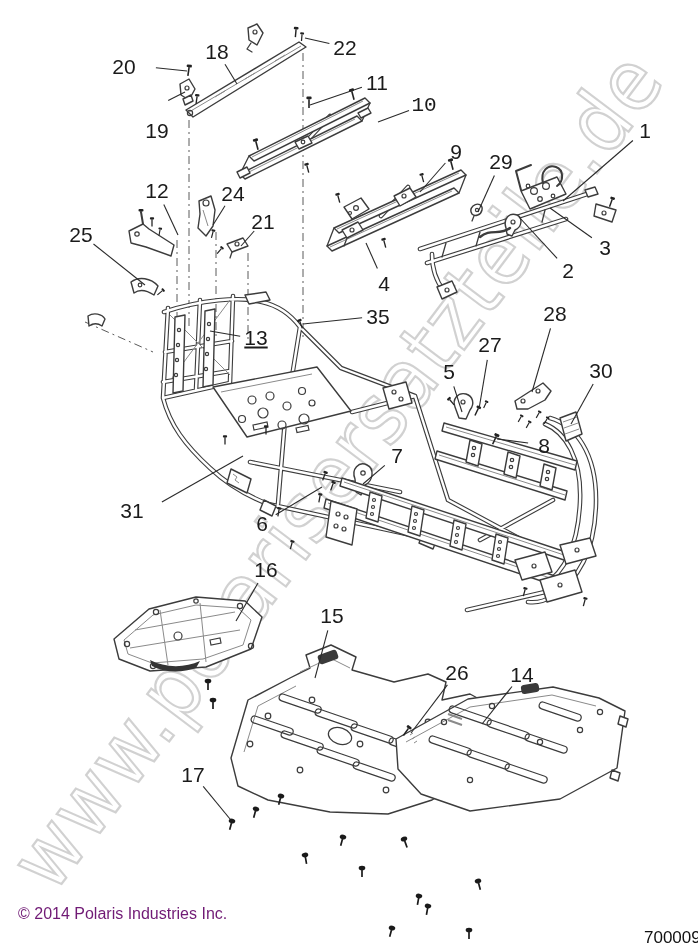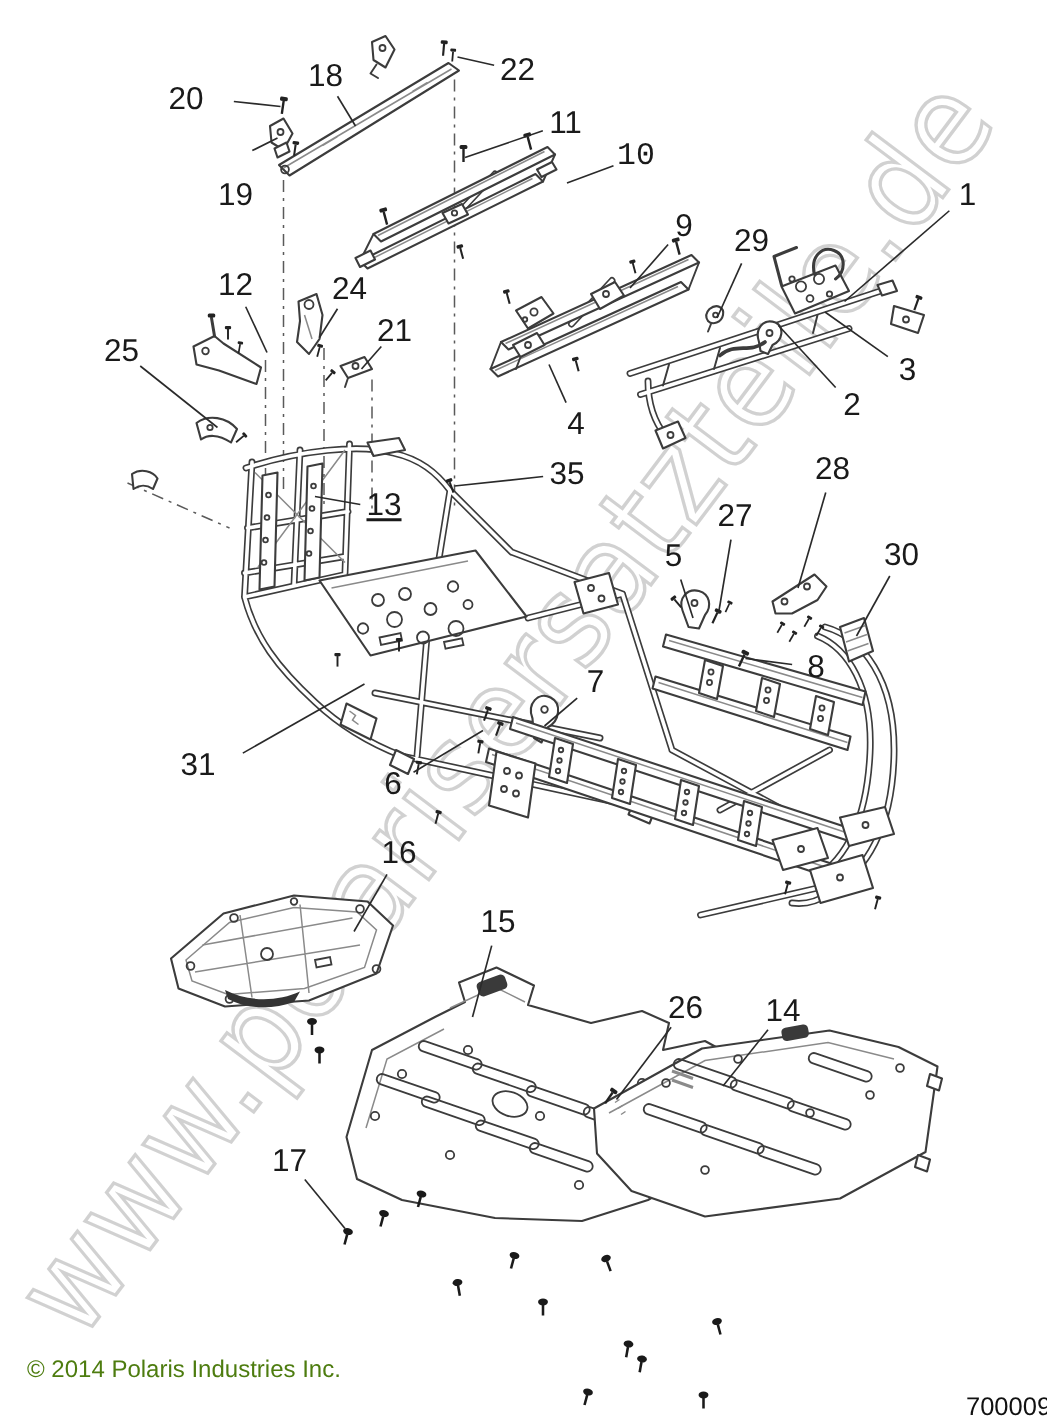--- a/index.html
+++ b/index.html
@@ -2,21 +2,21 @@
 <html><head>
 <meta charset="utf-8">
 <style>
   html,body{margin:0;padding:0;background:#fff;}
   .stage{position:relative;width:698px;height:952px;background:#fff;overflow:hidden;
          font-family:"Liberation Sans",sans-serif;}
   .stage svg.art{position:absolute;left:0;top:0;}
   #callout-layer{position:absolute;left:0;top:0;width:698px;height:952px;pointer-events:none;}
   .callout{position:absolute;transform:translate(-50%,-50%);font-size:21px;color:#1a1a1a;
            line-height:1;white-space:nowrap;}
-  .footer-copy{position:absolute;left:18px;top:905px;font-size:16px;color:#4d7c0f;}
+  .footer-copy{position:absolute;left:18px;top:905px;font-size:16px;color:#701a75;}
   .drawing-no{position:absolute;left:644px;top:928px;font-size:17px;color:#111;}
   
   .plate{fill:#fff;stroke:#3c3c3c;stroke-width:1.4;stroke-linejoin:round;}
   .ln{fill:none;stroke:#3c3c3c;stroke-width:1.3;stroke-linecap:round;stroke-linejoin:round;}
   .thin{fill:none;stroke:#8a8a8a;stroke-width:1;}
   .slot{fill:none;stroke:#3c3c3c;stroke-width:1.2;}
   .dash{fill:none;stroke:#5a5a5a;stroke-width:1;stroke-dasharray:8 4 2 4;}
   .tube-o{fill:none;stroke:#3c3c3c;stroke-width:4.6;stroke-linecap:round;stroke-linejoin:round;}
   .tube-i{fill:none;stroke:#ffffff;stroke-width:2.4;stroke-linecap:round;stroke-linejoin:round;}
   #leader-lines line{stroke:#2a2a2a;stroke-width:1.1;}

